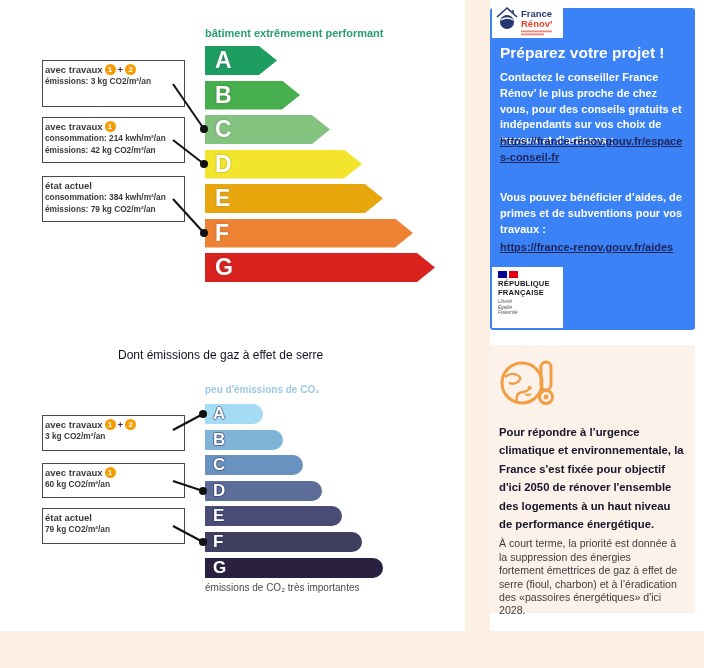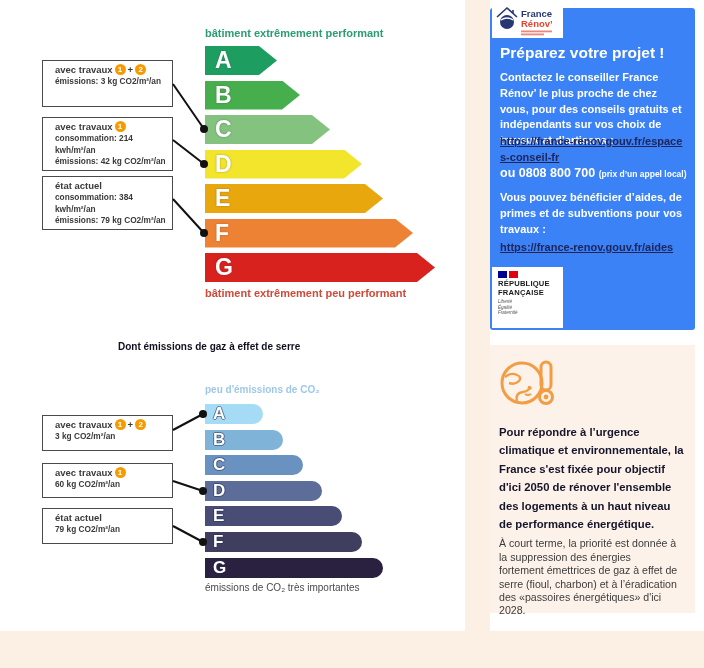--- a/index.html
+++ b/index.html
@@ -11,30 +11,30 @@
   .col-strip{position:absolute;left:465px;top:0;width:25px;height:631px;background:#fcefe4;}
   .bottom-band{position:absolute;left:0;top:631px;width:704px;height:37px;background:#fcefe4;}
 
   .dpe-title-top{position:absolute;left:205px;top:27px;font-size:11px;font-weight:bold;color:#2a9d72;}
   .dpe-title-bottom{position:absolute;left:205px;top:287px;font-size:11px;font-weight:bold;color:#d04a38;}
   .bar-arrow{position:absolute;display:flex;align-items:center;height:29px;
              clip-path:polygon(0 0,calc(100% - 18px) 0,100% 50%,calc(100% - 18px) 100%,0 100%);}
   .bar-arrow .letter{margin-left:10px;font-size:23px;font-weight:bold;color:#ffffff;
              text-shadow:0 0 2px rgba(60,60,60,.45);}
 
-  .ghg-heading{position:absolute;left:118px;top:341px;font-size:10px;font-weight:bold;color:#101020;}
+  .ghg-heading{position:absolute;left:118px;top:348px;font-size:12px;font-weight:normal;color:#101020;}
 
   .co2-title-top{position:absolute;left:205px;top:384px;font-size:10px;font-weight:bold;color:#9fc8e8;}
   .co2-title-bottom{position:absolute;left:205px;top:582px;font-size:10px;color:#4a4a4a;}
   .bar-round{position:absolute;display:flex;align-items:center;height:20px;border-radius:0 10px 10px 0;}
   .bar-round .letter{margin-left:8px;font-size:17px;font-weight:bold;color:#ffffff;
              text-shadow:-1px 0 0 rgba(40,45,80,.5),1px 0 0 rgba(40,45,80,.5),0 -1px 0 rgba(40,45,80,.5),0 1px 0 rgba(40,45,80,.5);}
 
-  .ann-box{position:absolute;left:42px;width:131px;background:#ffffff;border:1.6px solid #4a4a4a;
-           padding:3px 5px 2px 12px;color:#3a3a3a;}
+  .ann-box{position:absolute;left:42px;width:143px;background:#ffffff;border:1.6px solid #4a4a4a;
+           padding:3px 5px 2px 2px;color:#3a3a3a;}
   .ann-title{font-size:9.5px;font-weight:bold;display:flex;align-items:center;gap:2px;margin-bottom:1px;}
   .ann-line{font-size:8.3px;font-weight:bold;line-height:11.5px;}
   .badge{display:inline-flex;width:11px;height:11px;border-radius:50%;background:#f59b00;color:#ffffff;
          font-size:8px;font-weight:bold;align-items:center;justify-content:center;}
   .plus{font-size:9.5px;font-weight:bold;}
 
   #connectors{position:absolute;left:0;top:0;width:465px;height:631px;pointer-events:none;}
 
   
   .orange-card{position:absolute;left:490px;top:8px;width:205px;height:322px;background:#3b82f6;border-radius:3px;}
@@ -83,21 +83,20 @@
         <div class="bar-arrow" style="left: 205px; top: 184px; width: 178px; background: rgb(233, 167, 14);">
           <span class="letter">E</span>
         </div>
         <div class="bar-arrow" style="left: 205px; top: 218.5px; width: 208px; background: rgb(238, 130, 52);">
           <span class="letter">F</span>
         </div>
         <div class="bar-arrow" style="left: 205px; top: 253px; width: 230px; background: rgb(215, 34, 30);">
           <span class="letter">G</span>
         </div>
       </div>
-    <div class="dpe-title-bottom">bâtiment extrêmement peu performant</div>
     <div id="dpe-boxes">
         <div class="ann-box" style="top: 60px; min-height: 47px;">
           <div class="ann-title">
             <span>avec travaux</span>
             <span class="badge">1</span>
             <span class="plus">+</span>
             <span class="badge">2</span>
           </div>
           <div class="ann-line">émissions: 3 kg CO2/m²/an</div>
         </div>
@@ -202,21 +201,20 @@
         <text x="29" y="13" font-size="9.5" font-weight="bold" fill="#273772">France</text>
         <text x="29" y="23" font-size="9.5" font-weight="bold" fill="#e8442e">Rénov’</text>
         <rect x="29" y="26.5" width="31" height="1.8" fill="#e2604f" opacity="0.75"></rect>
         <rect x="29" y="29.5" width="23" height="1.8" fill="#e2604f" opacity="0.75"></rect>
       </svg>
     </div>
 
     <div class="promo-title">Préparez votre projet !</div>
     <p class="promo-p promo-p1">Contactez le conseiller France Rénov’ le plus proche de chez vous, pour des conseils gratuits et indépendants sur vos choix de travaux et d’artisans :</p>
     <a class="promo-link promo-link1">https://france-renov.gouv.fr/espaces-conseil-fr</a>
-    <div class="phone-line"><span>ou 0808 800 700 </span><span class="phone-small">(prix d’un appel local)</span></div>
     <p class="promo-p promo-p2">Vous pouvez bénéficier d’aides, de primes et de subventions pour vos travaux :</p>
     <a class="promo-link promo-link2">https://france-renov.gouv.fr/aides</a>
 
     <div class="rf-card">
       <div class="rf-flag">
           <span class="b"></span>
           <span class="r"></span>
         </div>
       <div class="rf-line">RÉPUBLIQUE</div>
       <div class="rf-line">FRANÇAISE</div>

